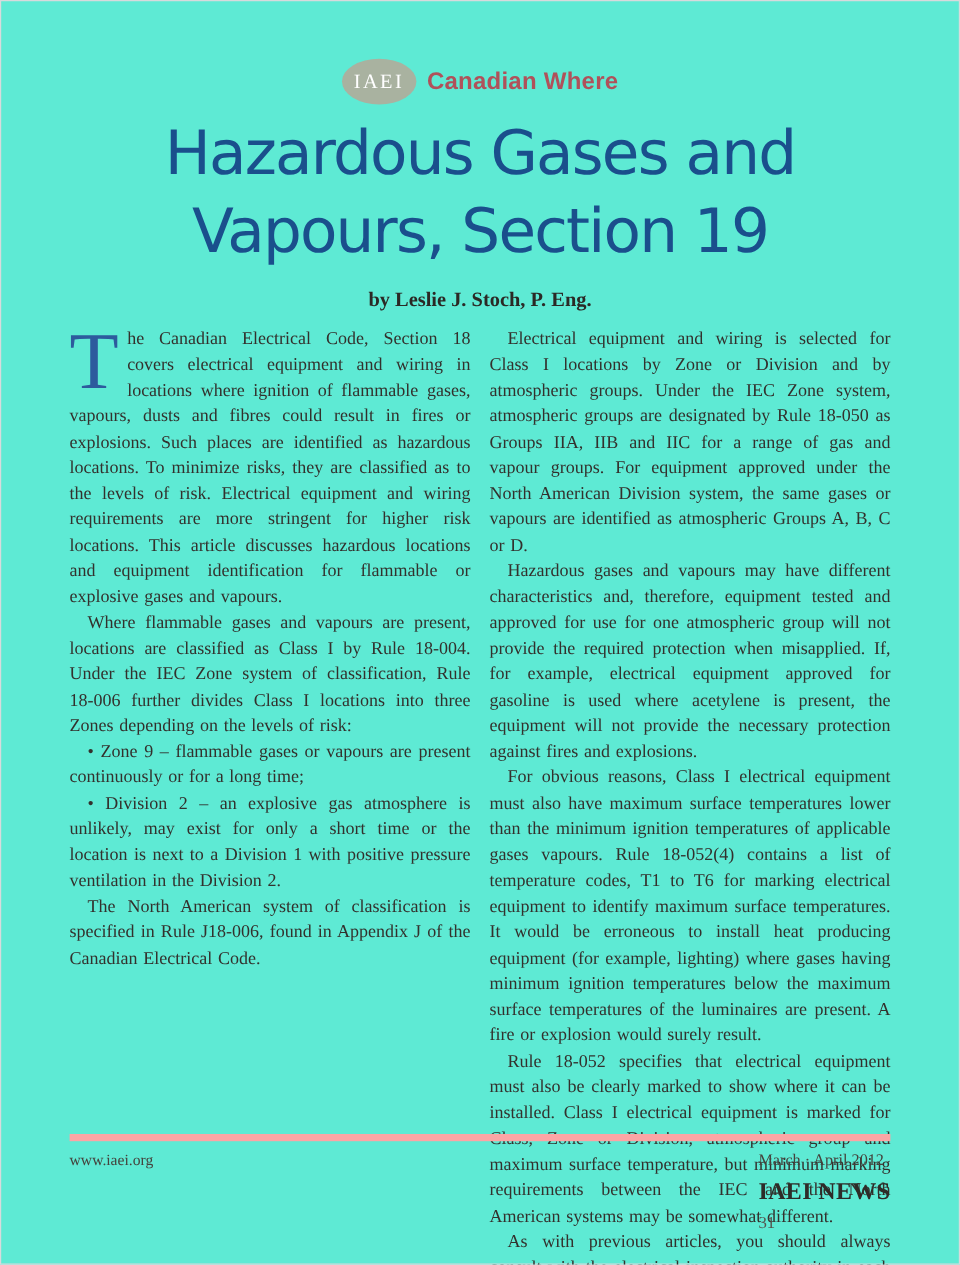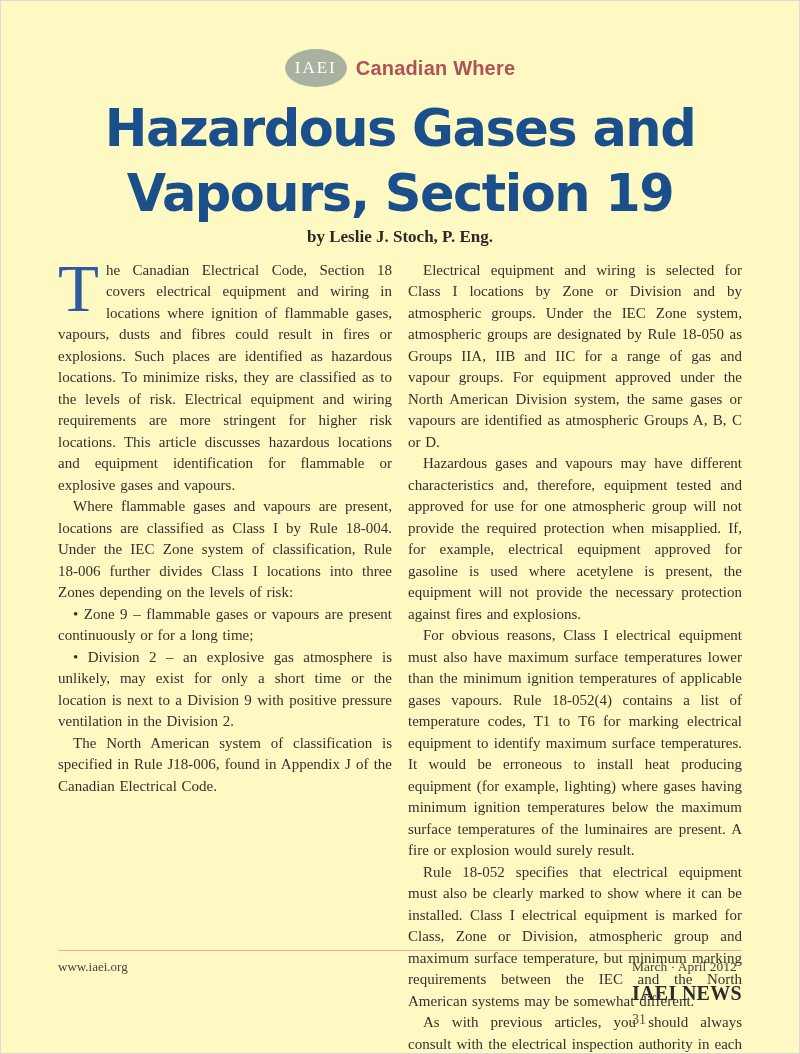--- a/index.html
+++ b/index.html
@@ -1,20 +1,20 @@
 <!DOCTYPE html>
 <html><head>
 <meta charset="utf-8">
 <style>
   html,body{margin:0;padding:0;background:#e8e8e8;}
   .page{
     position:relative;
     width:800px;height:1054px;
     margin:0 auto;
-    background:#fef9c3;
+    background:#5eead4;
     box-shadow:inset 0 0 0 1px #d8dadc;
     font-family:"Liberation Serif","DejaVu Serif",serif;
     color:#33312d;
     overflow:hidden;
     box-sizing:border-box;
     padding:46px 58px 0 58px;
   }
   
   .logo-row{display:flex;align-items:center;justify-content:center;gap:9px;height:44px;}
   .logo-oval{
@@ -28,31 +28,31 @@
   }
   .logo-wordmark{
     font-family:"Liberation Sans","DejaVu Sans",sans-serif;
     font-weight:700;font-size:20px;color:#b0515a;letter-spacing:.2px;
   }
   
   .title{
     margin-top:6px;
     text-align:center;
     font-family:"DejaVu Sans","Liberation Sans",sans-serif;
-    font-weight:700;
+    font-weight:400;
     color:#1a4f8c;
     font-size:51px;
     line-height:1.28;
     letter-spacing:-1.5px;
   }
   .byline{
     text-align:center;
     font-weight:700;
     font-size:17px;
-    margin-top:0;
+    margin-top:13px;
     margin-bottom:13px;
     color:#2b2925;
   }
   
   .columns{display:flex;gap:16px;}
   .col{flex:1;min-width:0;}
   .para{
     margin:0;
     font-size:15px;
     line-height:21.5px;
@@ -66,21 +66,21 @@
     font-size:67px;
     line-height:53px;
     padding:2px 7px 0 0;
     color:#2d5b9d;
     font-family:"Liberation Serif",serif;
   }
   
   .footer{
     position:absolute;
     left:58px;right:58px;bottom:26px;
-    border-top:1px solid #fca5a5;
+    border-top:6px solid #fca5a5;
     padding-top:8px;
     display:flex;
     justify-content:space-between;
     align-items:baseline;
     font-size:13px;
     color:#45433d;
   }
   .footer-right{display:flex;align-items:flex-start;gap:7px;flex-direction:column;}
   .footer-issue{font-size:13.5px;}
   .footer-mag{font-weight:700;font-size:20px;letter-spacing:.3px;color:#2e2c28;}
@@ -103,21 +103,21 @@
     <div>Vapours, Section 19</div>
   </div>
 
   <div class="byline">by Leslie J. Stoch, P. Eng.</div>
 
   <div class="columns">
     <div class="col" id="left-col">
         <p class="para first"><span class="dropcap">T</span>he Canadian Electrical Code, Section 18 covers electrical equipment and wiring in locations where ignition of flammable gases, vapours, dusts and fibres could result in fires or explosions. Such places are identified as hazardous locations. To minimize risks, they are classified as to the levels of risk. Electrical equipment and wiring requirements are more stringent for higher risk locations. This article discusses hazardous locations and equipment identification for flammable or explosive gases and vapours.</p>
         <p class="para">Where flammable gases and vapours are present, locations are classified as Class I by Rule 18-004. Under the IEC Zone system of classification, Rule 18-006 further divides Class I locations into three Zones depending on the levels of risk:</p>
         <p class="para">• Zone 9 – flammable gases or vapours are present continuously or for a long time;</p>
-        <p class="para">• Division 2 – an explosive gas atmosphere is unlikely, may exist for only a short time or the location is next to a Division 9 with positive pressure ventilation in the Division 2.</p>
+        <p class="para">• Division 2 – an explosive gas atmosphere is unlikely, may exist for only a short time or the location is next to a Division 1 with positive pressure ventilation in the Division 2.</p>
         <p class="para">The North American system of classification is specified in Rule J18-006, found in Appendix J of the Canadian Electrical Code.</p>
       </div>
     <div class="col" id="right-col">
 
     <p class="para">Electrical equipment and wiring is selected for Class I locations by Zone or Division and by atmospheric groups. Under the IEC Zone system, atmospheric groups are designated by Rule 18-050 as Groups IIA, IIB and IIC for a range of gas and vapour groups. For equipment approved under the North American Division system, the same gases or vapours are identified as atmospheric Groups A, B, C or D.</p>
         <p class="para">Hazardous gases and vapours may have different characteristics and, therefore, equipment tested and approved for use for one atmospheric group will not provide the required protection when misapplied. If, for example, electrical equipment approved for gasoline is used where acetylene is present, the equipment will not provide the necessary protection against fires and explosions.</p>
         <p class="para">For obvious reasons, Class I electrical equipment must also have maximum surface temperatures lower than the minimum ignition temperatures of applicable gases vapours. Rule 18-052(4) contains a list of temperature codes, T1 to T6 for marking electrical equipment to identify maximum surface temperatures. It would be erroneous to install heat producing equipment (for example, lighting) where gases having minimum ignition temperatures below the maximum surface temperatures of the luminaires are present. A fire or explosion would surely result.</p>
         <p class="para">Rule 18-052 specifies that electrical equipment must also be clearly marked to show where it can be installed. Class I electrical equipment is marked for Class, Zone or Division, atmospheric group and maximum surface temperature, but minimum marking requirements between the IEC and the North American systems may be somewhat different.</p>
         <p class="para">As with previous articles, you should always consult with the electrical inspection authority in each province or territory for a more precise interpretation of any of the above.</p>
       </div>

